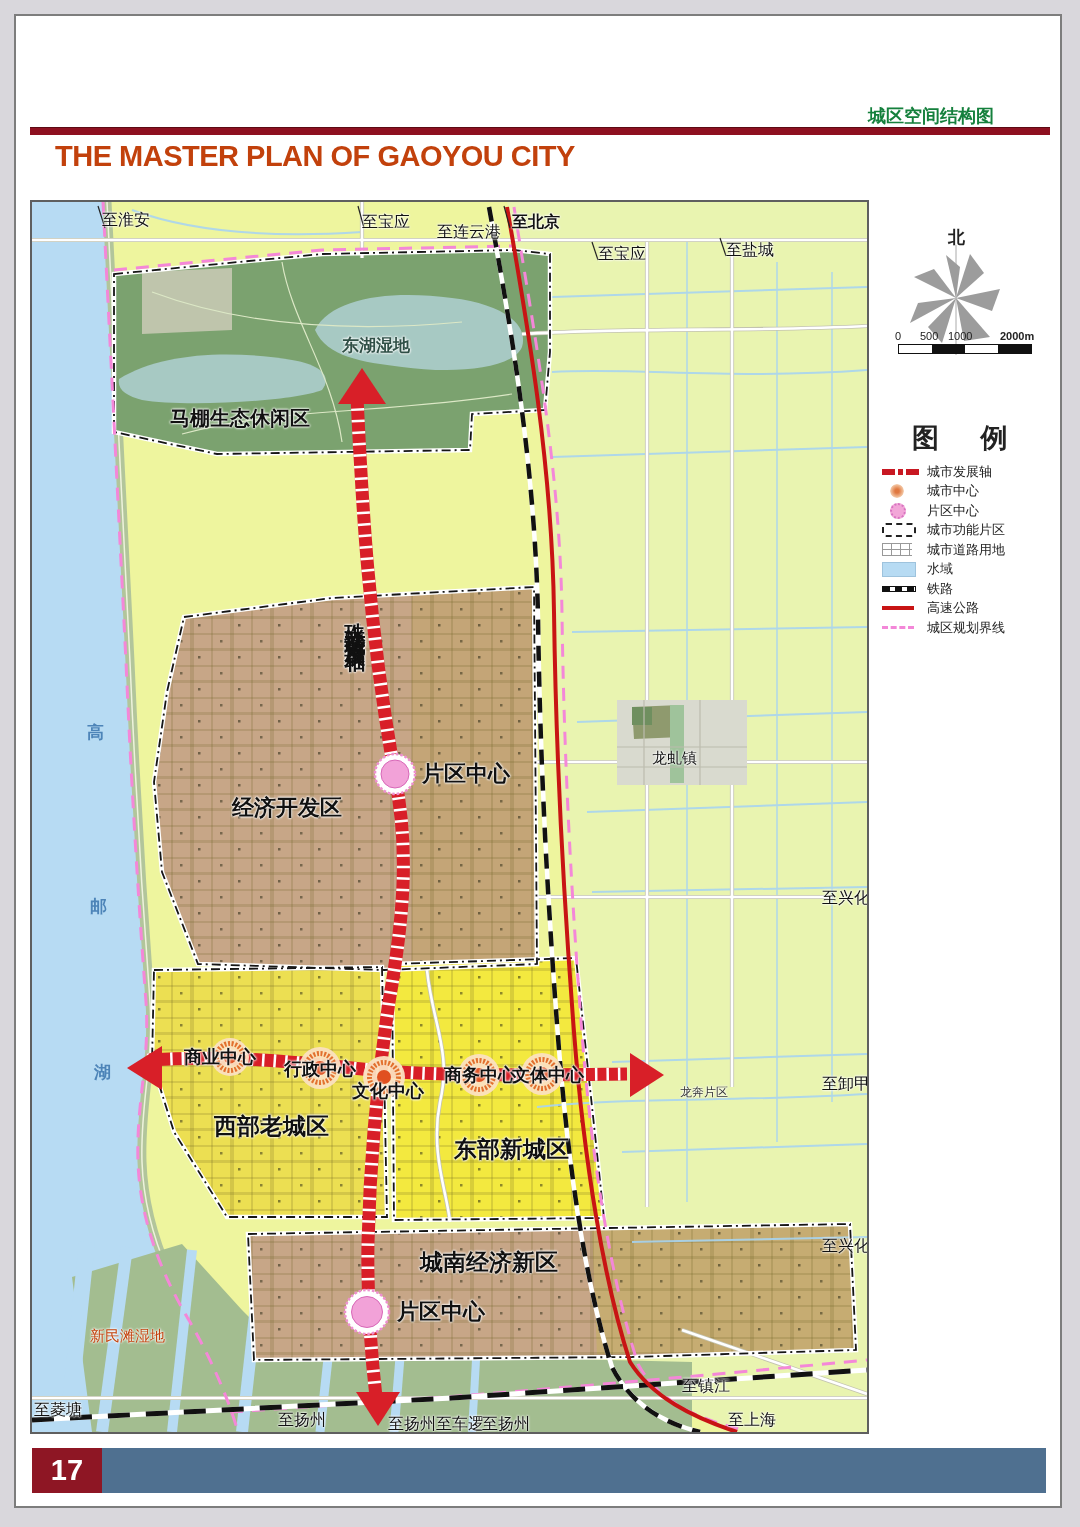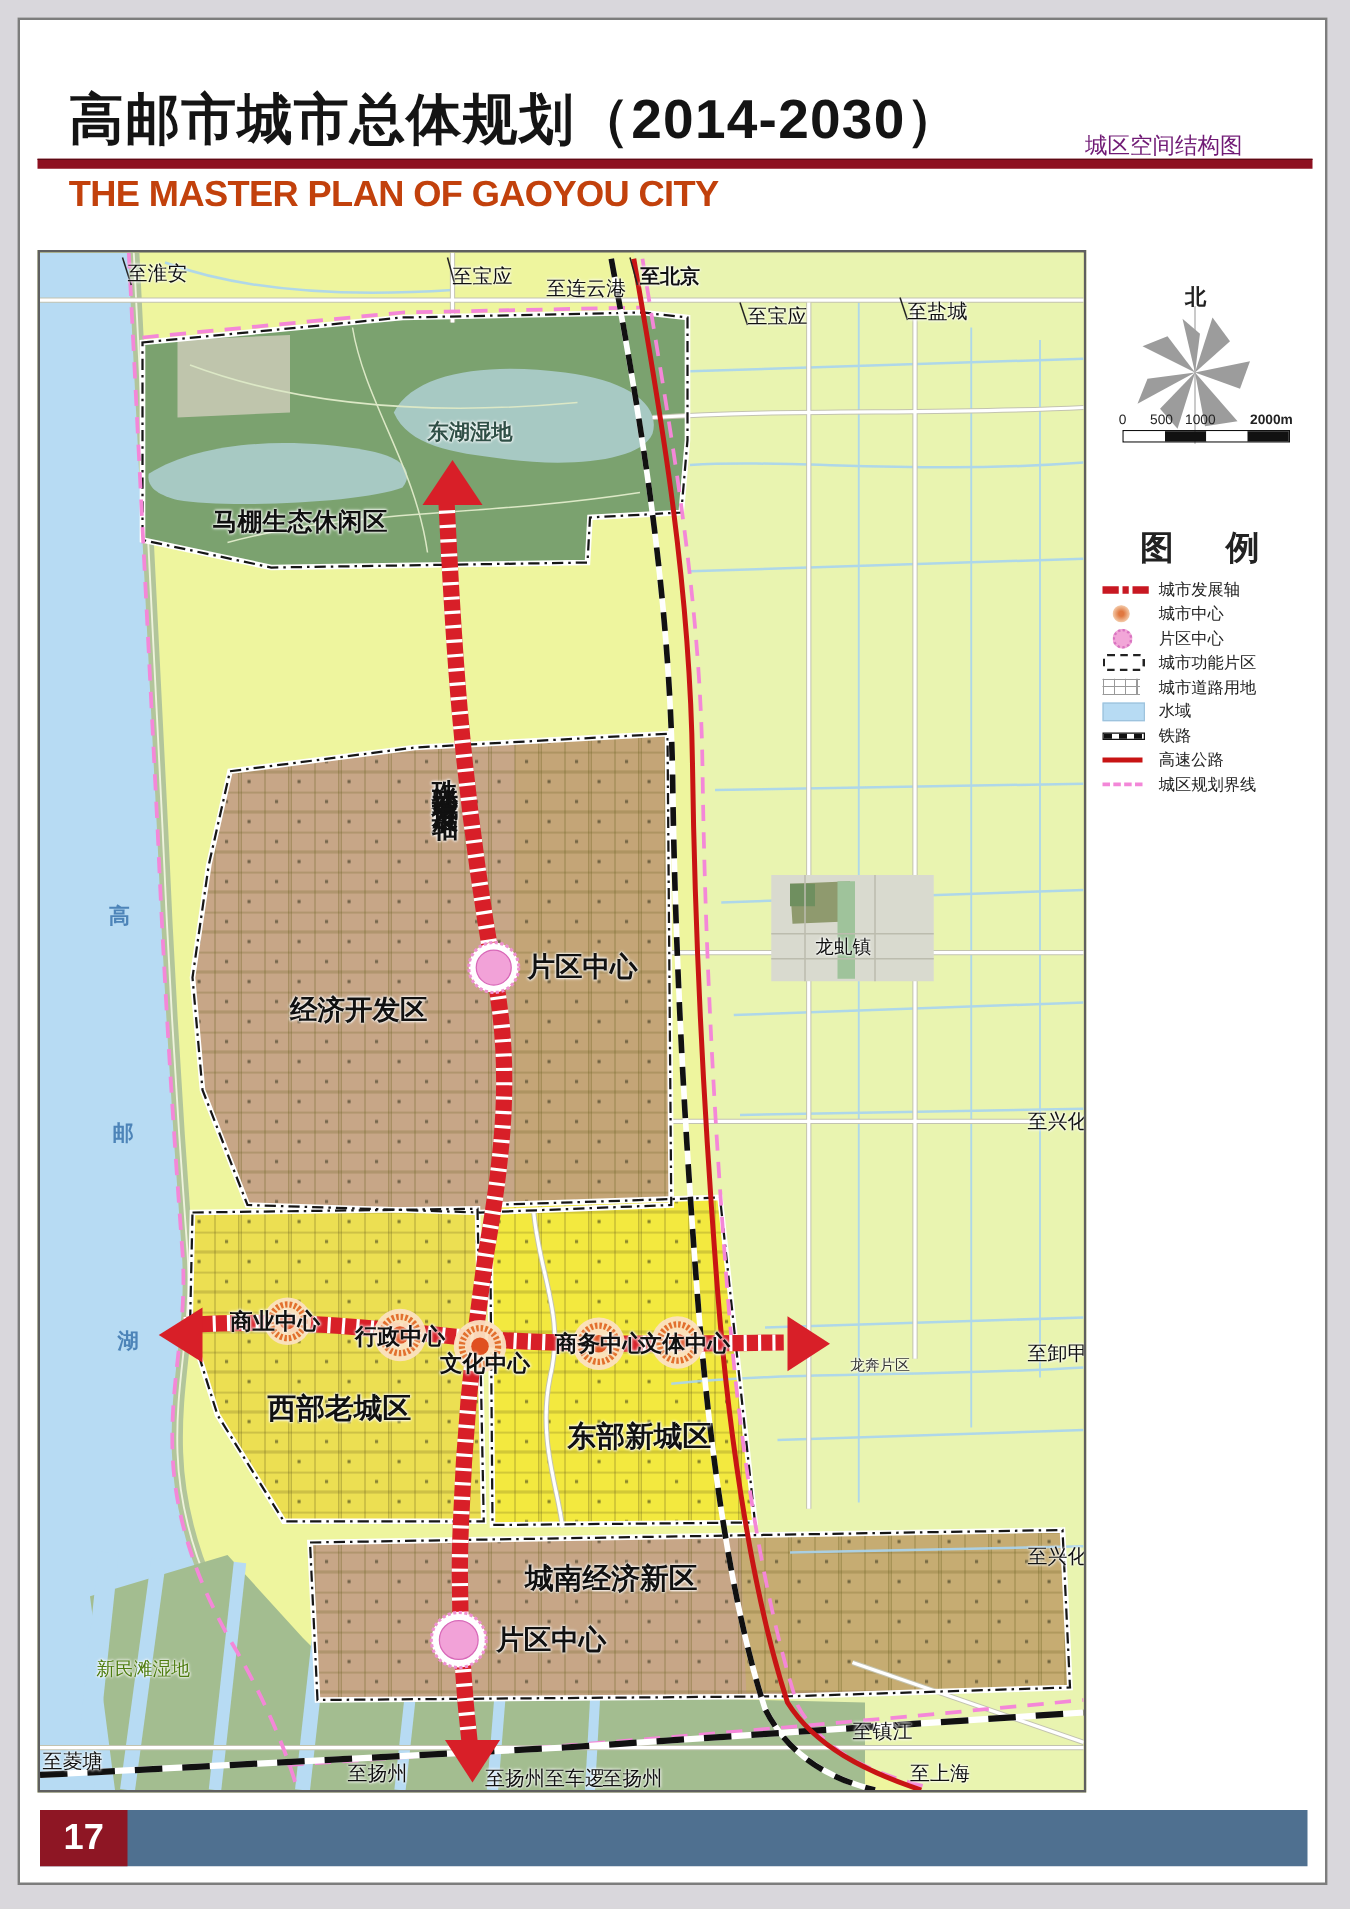--- a/index.html
+++ b/index.html
@@ -2,21 +2,21 @@
 <html><head>
 <meta charset="utf-8">
 <style>
   html,body{margin:0;padding:0;background:#d9d7dc;}
   .screen{position:relative;width:1080px;height:1527px;background:#d9d7dc;overflow:hidden;
           font-family:"Liberation Sans","DejaVu Sans",sans-serif;}
   .page-bg{position:absolute;left:14px;top:14px;width:1048px;height:1494px;background:#ffffff;
            border:2px solid #7d7d7d;box-sizing:border-box;}
   
   .title{position:absolute;left:55px;top:66px;font-size:44px;font-weight:bold;color:#141414;letter-spacing:1px;}
-  .subtitle-right{position:absolute;left:868px;top:104px;font-size:18px;font-weight:normal;color:#701a75;}
+  .subtitle-right{position:absolute;left:868px;top:104px;font-size:18px;font-weight:bold;color:#15803d;}
   .red-rule{position:absolute;left:30px;top:127px;width:1020px;height:7px;background:#8e1020;border-top:1px solid #5c0a14;}
   .title-en{position:absolute;left:55px;top:140px;font-size:29px;font-weight:bold;color:#c2410c;letter-spacing:-0.5px;}
   
   .map{position:absolute;left:30px;top:200px;width:835px;height:1230px;border:2px solid #5f5f5f;
        background:#eef59e;overflow:hidden;box-sizing:content-box;}
   .map svg{position:absolute;left:0;top:0;}
   .lbl{position:absolute;color:#111;white-space:nowrap;z-index:6;line-height:1.05;}
   .halo{text-shadow:0 0 2px #fff,0 0 2px #fff,0 0 3px rgba(255,255,255,.9);}
   .b{font-weight:bold;}
   .s10{font-size:16px;text-align:center;} .s12{font-size:12px;} .s15{font-size:15px;} .s17{font-size:17px;}
@@ -59,21 +59,20 @@
   .footer-right{margin-left:auto;display:flex;align-items:center;gap:55px;padding-right:40px;color:#fff;}
   .publisher{font-size:21px;letter-spacing:2px;}
   .pub-date{font-size:19px;}
 </style>
 </head>
 <body>
 
 <div class="screen">
   <div class="page-bg"></div>
 
-  <div class="title">高邮市城市总体规划（2014-2030）</div>
   <div class="subtitle-right">城区空间结构图</div>
   <div class="red-rule"></div>
   <div class="title-en">THE MASTER PLAN OF GAOYOU CITY</div>
 
   <div class="map">
     <svg width="835" height="1230" viewBox="0 0 835 1230">
       <defs>
         <pattern id="pGrid" width="40" height="32" patternUnits="userSpaceOnUse">
           <path d="M0 0H40M0 16H40M0 31H40" stroke="rgba(105,95,30,.38)" stroke-width="1"></path>
           <path d="M1 0V32M20 0V32M39 0V32" stroke="rgba(105,95,30,.38)" stroke-width="1"></path>
@@ -277,21 +276,21 @@
     <div class="lbl s12 halo" style="left:648px;top:884px;color:#333;">龙奔片区</div>
     <div class="lbl center-lbl halo" style="left:188px;top:846px;">商业中心</div>
     <div class="lbl center-lbl halo" style="left:288px;top:858px;">行政中心</div>
     <div class="lbl center-lbl halo" style="left:356px;top:866px;margin-top:14px;">文化中心</div>
     <div class="lbl center-lbl halo" style="left:448px;top:864px;">商务中心</div>
     <div class="lbl center-lbl halo" style="left:516px;top:864px;">文体中心</div>
     <div class="lbl s23 b halo" style="left:182px;top:912px;">西部老城区</div>
     <div class="lbl s23 b halo" style="left:422px;top:935px;">东部新城区</div>
     <div class="lbl s23 b halo" style="left:388px;top:1048px;">城南经济新区</div>
     <div class="lbl s22 b halo" style="left:365px;top:1098px;">片区中心</div>
-    <div class="lbl s15 halo" style="left:45px;top:1126px;color:#4d7c0f;">新民滩湿地</div>
+    <div class="lbl s15 halo" style="left:58px;top:1126px;color:#c2410c;">新民滩湿地</div>
     <div class="lbl lakechar" style="left:55px;top:522px;">高</div>
     <div class="lbl lakechar" style="left:58px;top:696px;">邮</div>
     <div class="lbl lakechar" style="left:62px;top:862px;">湖</div>
 
     <div class="lbl s10 halo" style="left:70px;top:10px;">至淮安</div>
     <div class="lbl s10 halo" style="left:330px;top:12px;">至宝应</div>
     <div class="lbl s10 halo" style="left:405px;top:22px;">至连云港</div>
     <div class="lbl s10 halo" style="left:480px;top:12px;font-weight:bold;">至北京</div>
     <div class="lbl s10 halo" style="left:566px;top:44px;">至宝应</div>
     <div class="lbl s10 halo" style="left:694px;top:40px;">至盐城</div>

